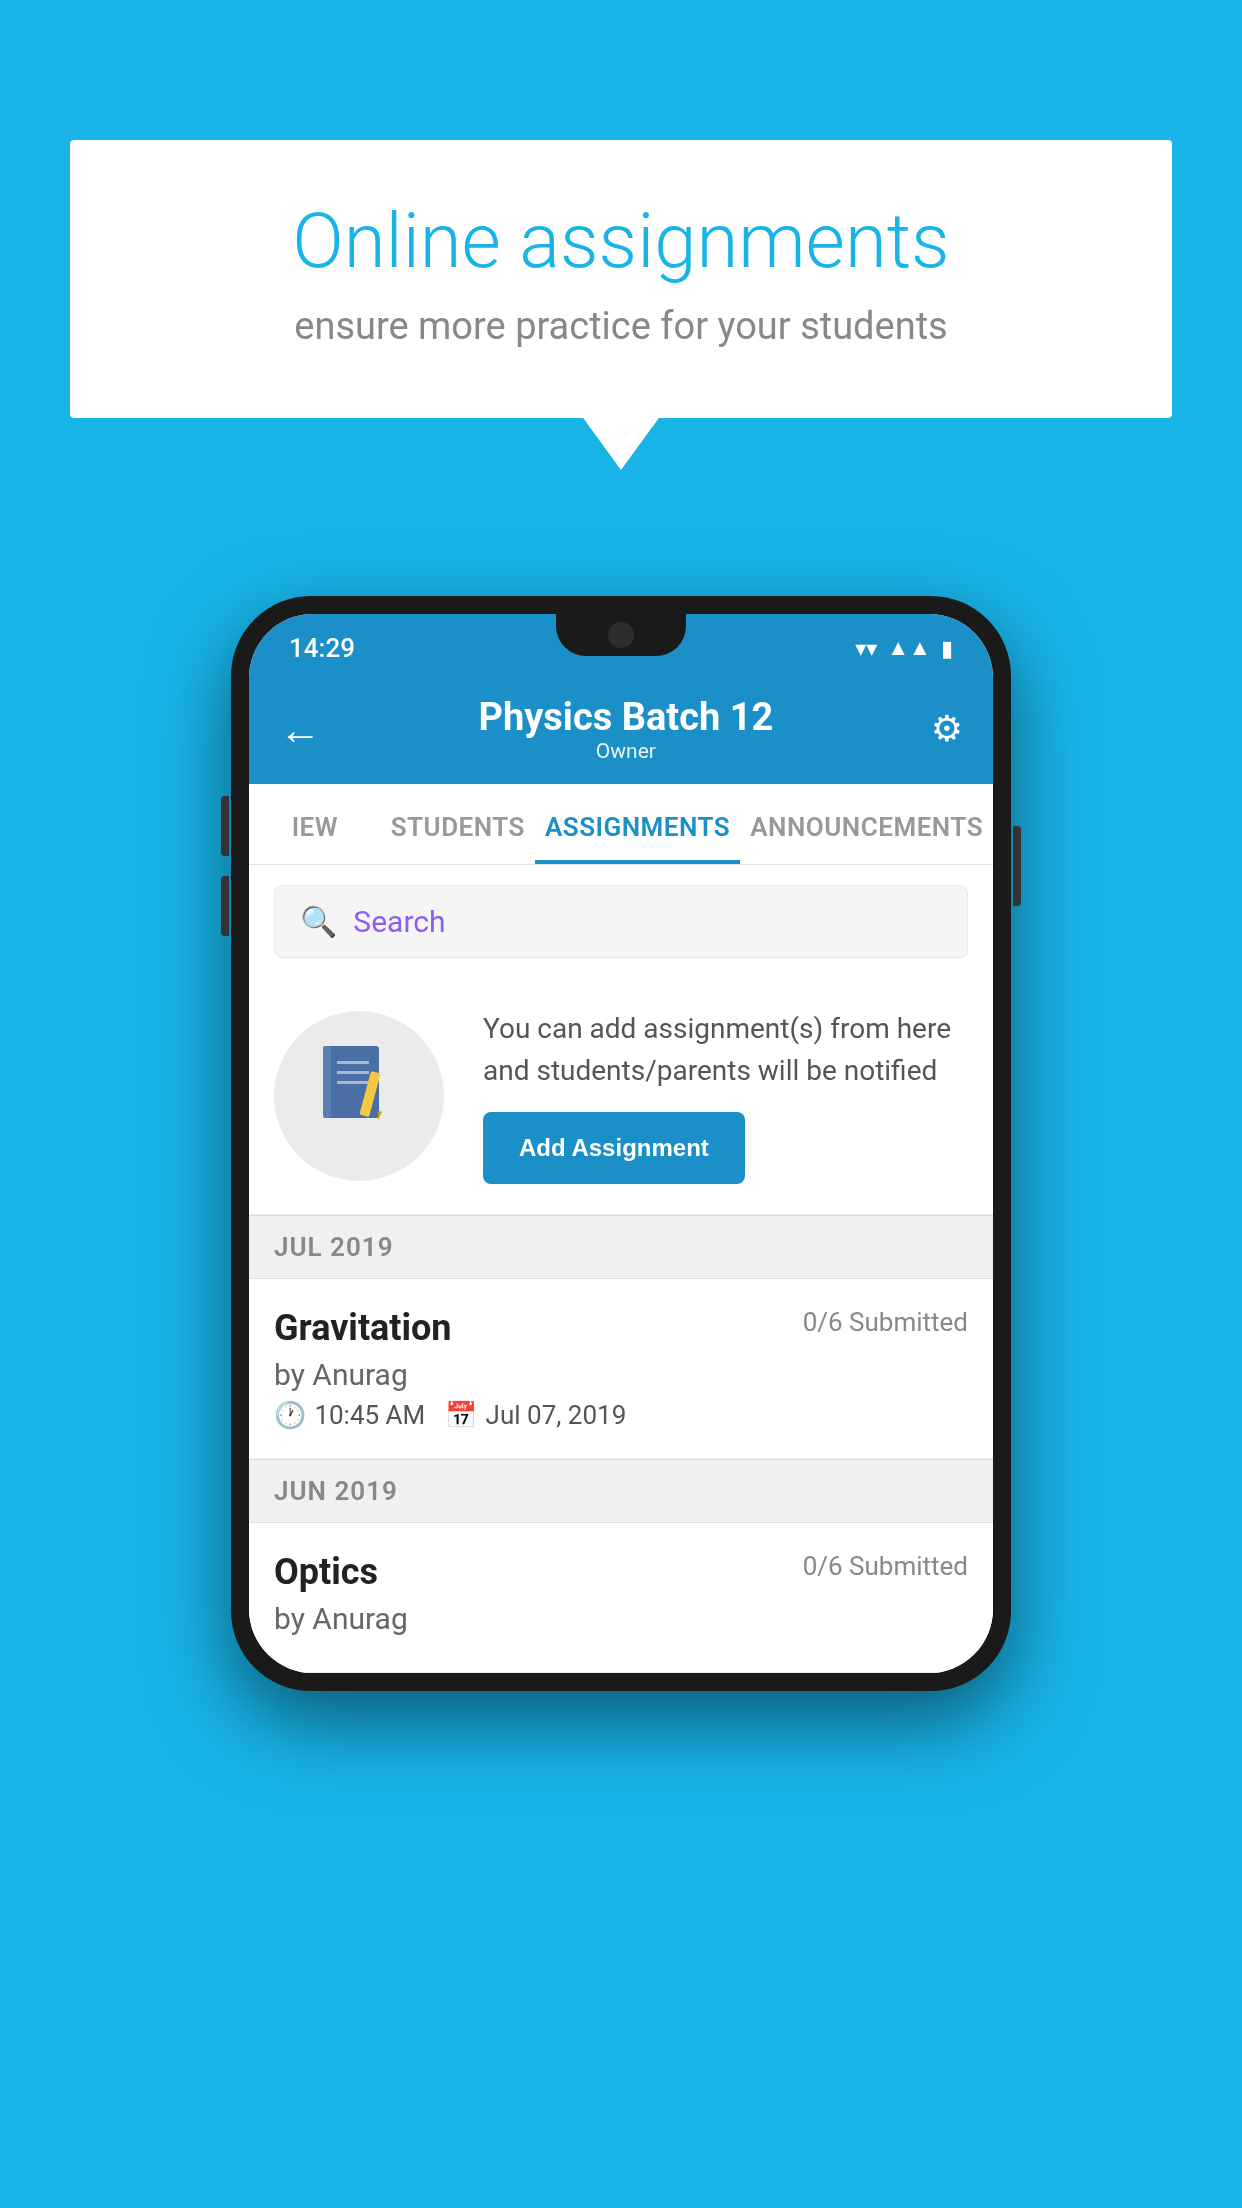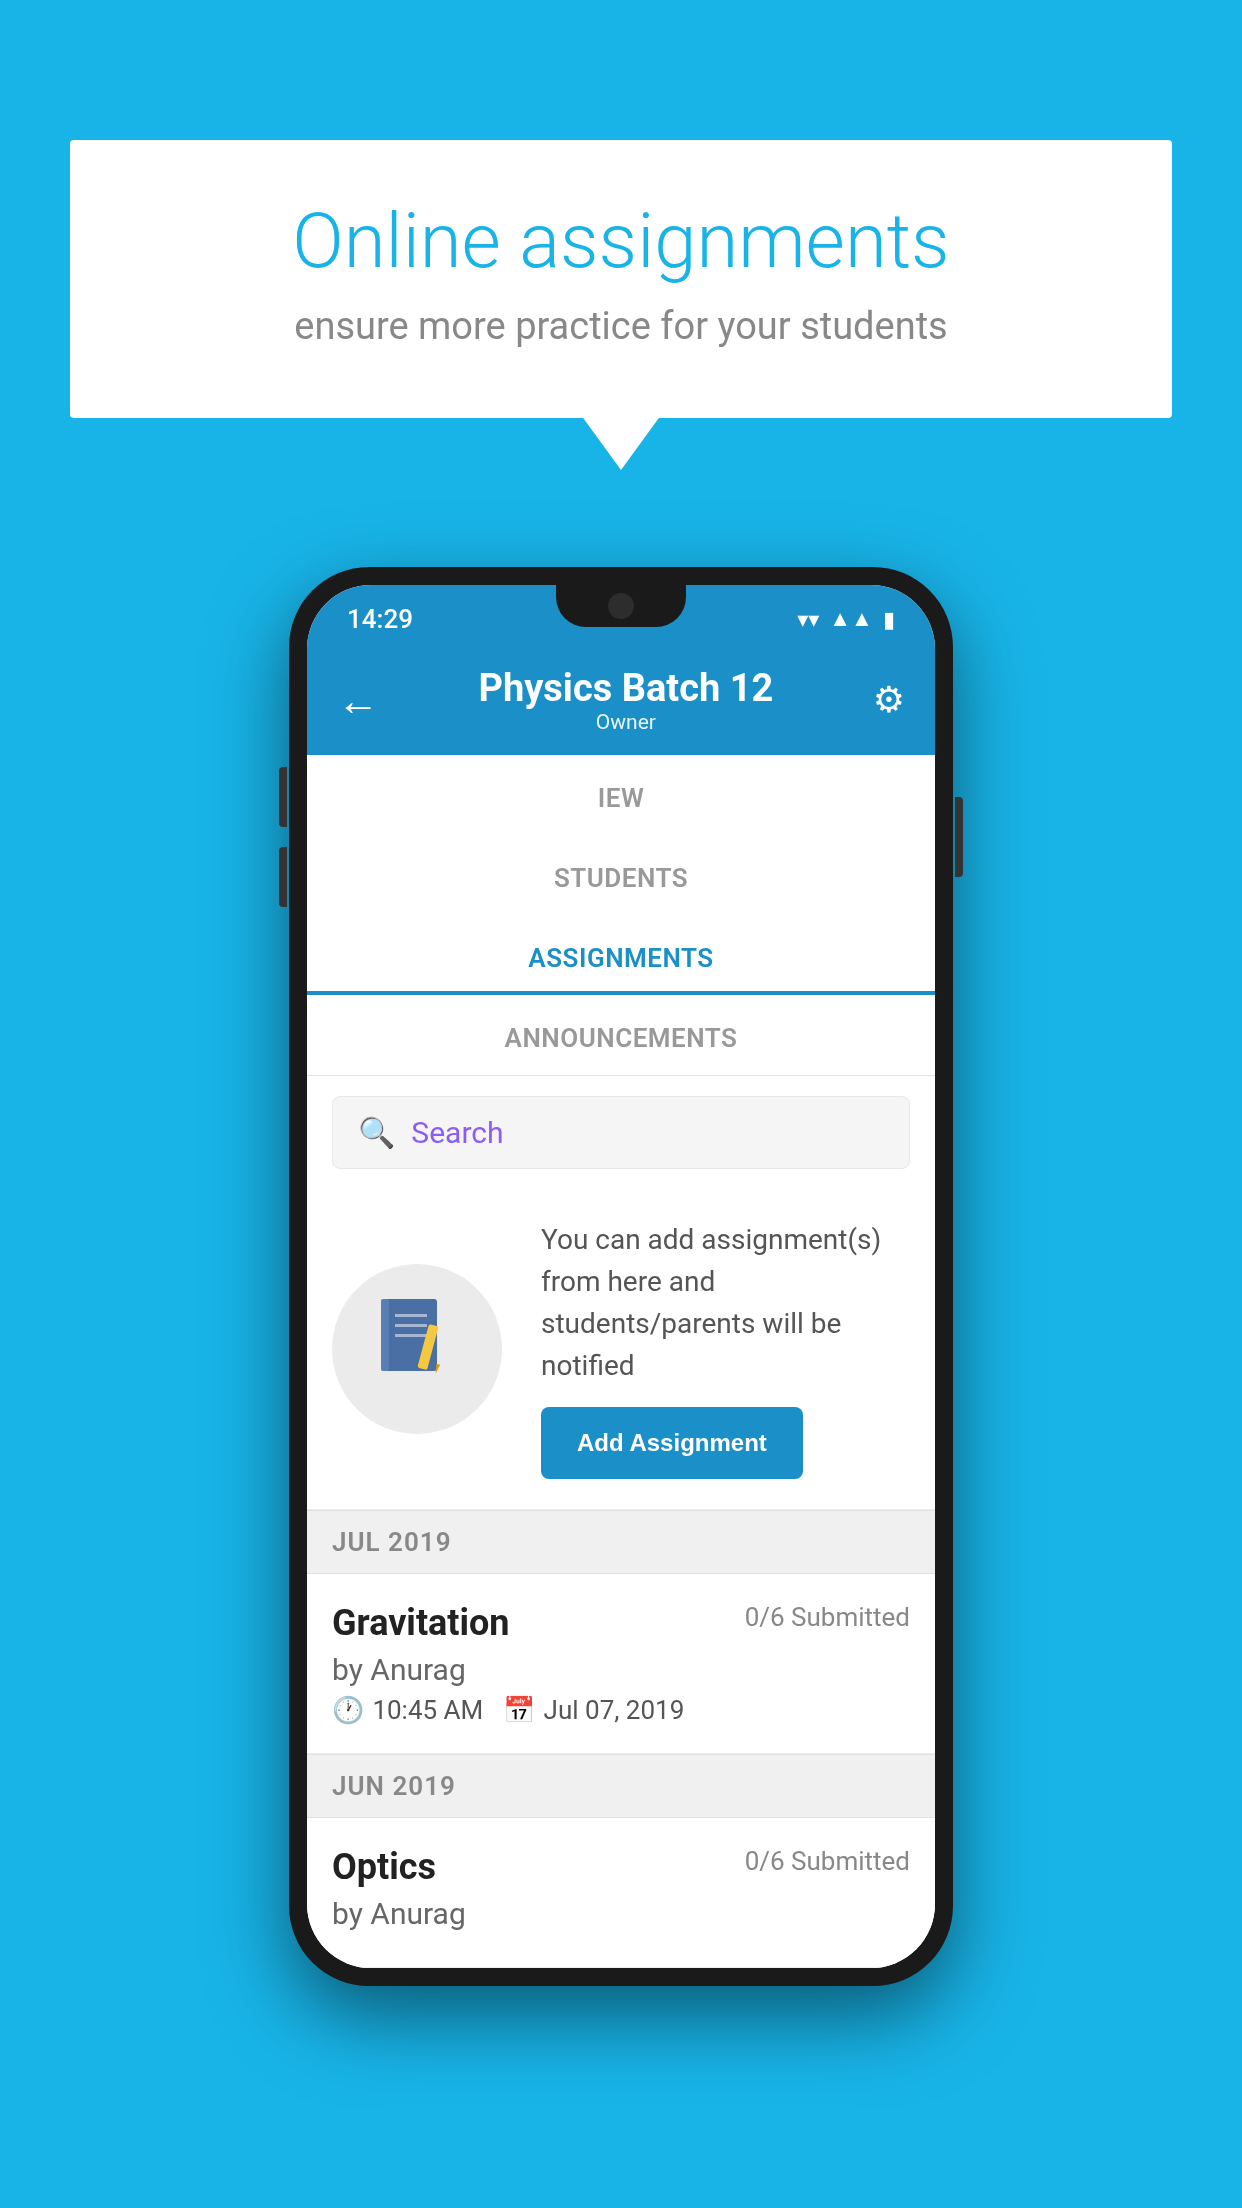--- a/index.html
+++ b/index.html
@@ -56,24 +56,24 @@
     .speech-bubble-subtitle {
       font-size: 38px;
       color: #888;
       text-align: center;
       font-weight: 400;
     }
 
     
     .phone-container {
       position: absolute;
-      top: 567px;
+      top: 596px;
       left: 50%;
       transform: translateX(-50%);
-      width: 664px;
+      width: 780px;
     }
     .phone-outer {
       background: #1a1a1a;
       border-radius: 80px;
       padding: 18px;
       box-shadow: 0 30px 80px rgba(0,0,0,0.5);
       position: relative;
     }
     
     .phone-notch {
@@ -187,21 +187,20 @@
       font-size: 36px;
       cursor: pointer;
     }
 
     
     .tabs-container {
       background: white;
       display: flex;
       border-bottom: 1px solid #e0e0e0;
       overflow: hidden;
-      flex-direction: column;
     }
     .tab {
       flex: 1;
       text-align: center;
       padding: 28px 10px 22px;
       font-size: 26px;
       font-weight: 600;
       color: #999;
       letter-spacing: 0.5px;
       cursor: pointer;

